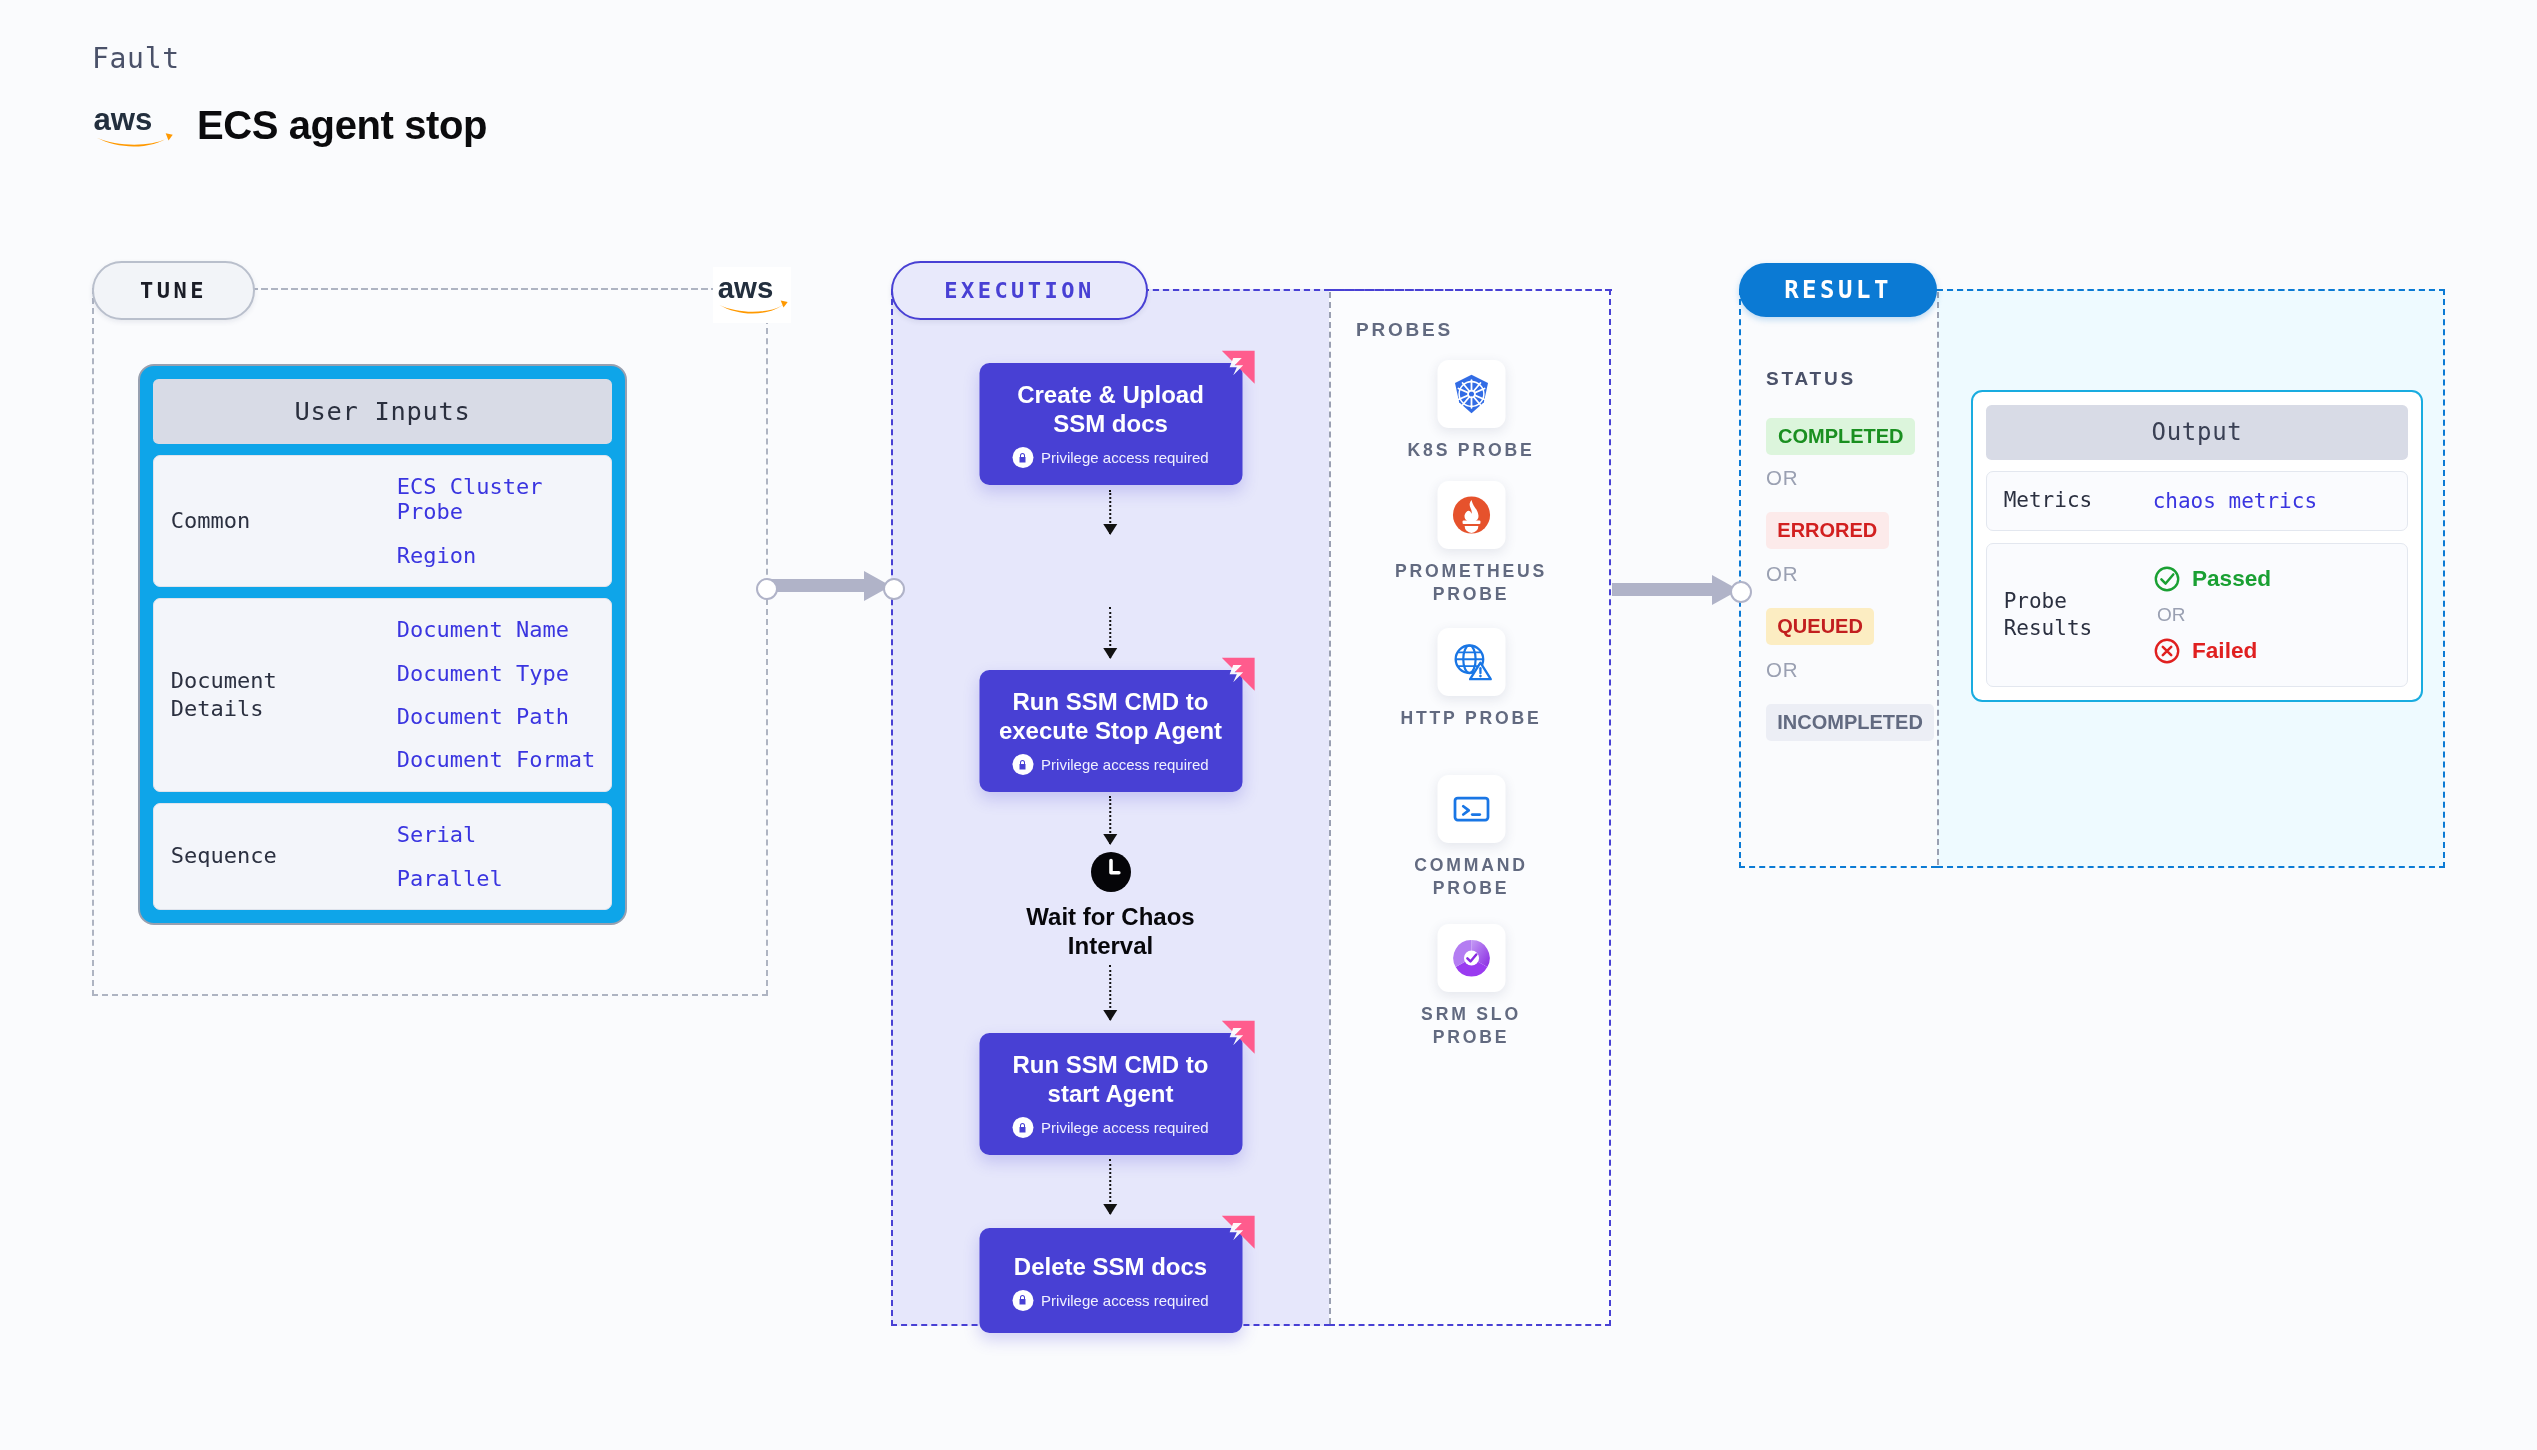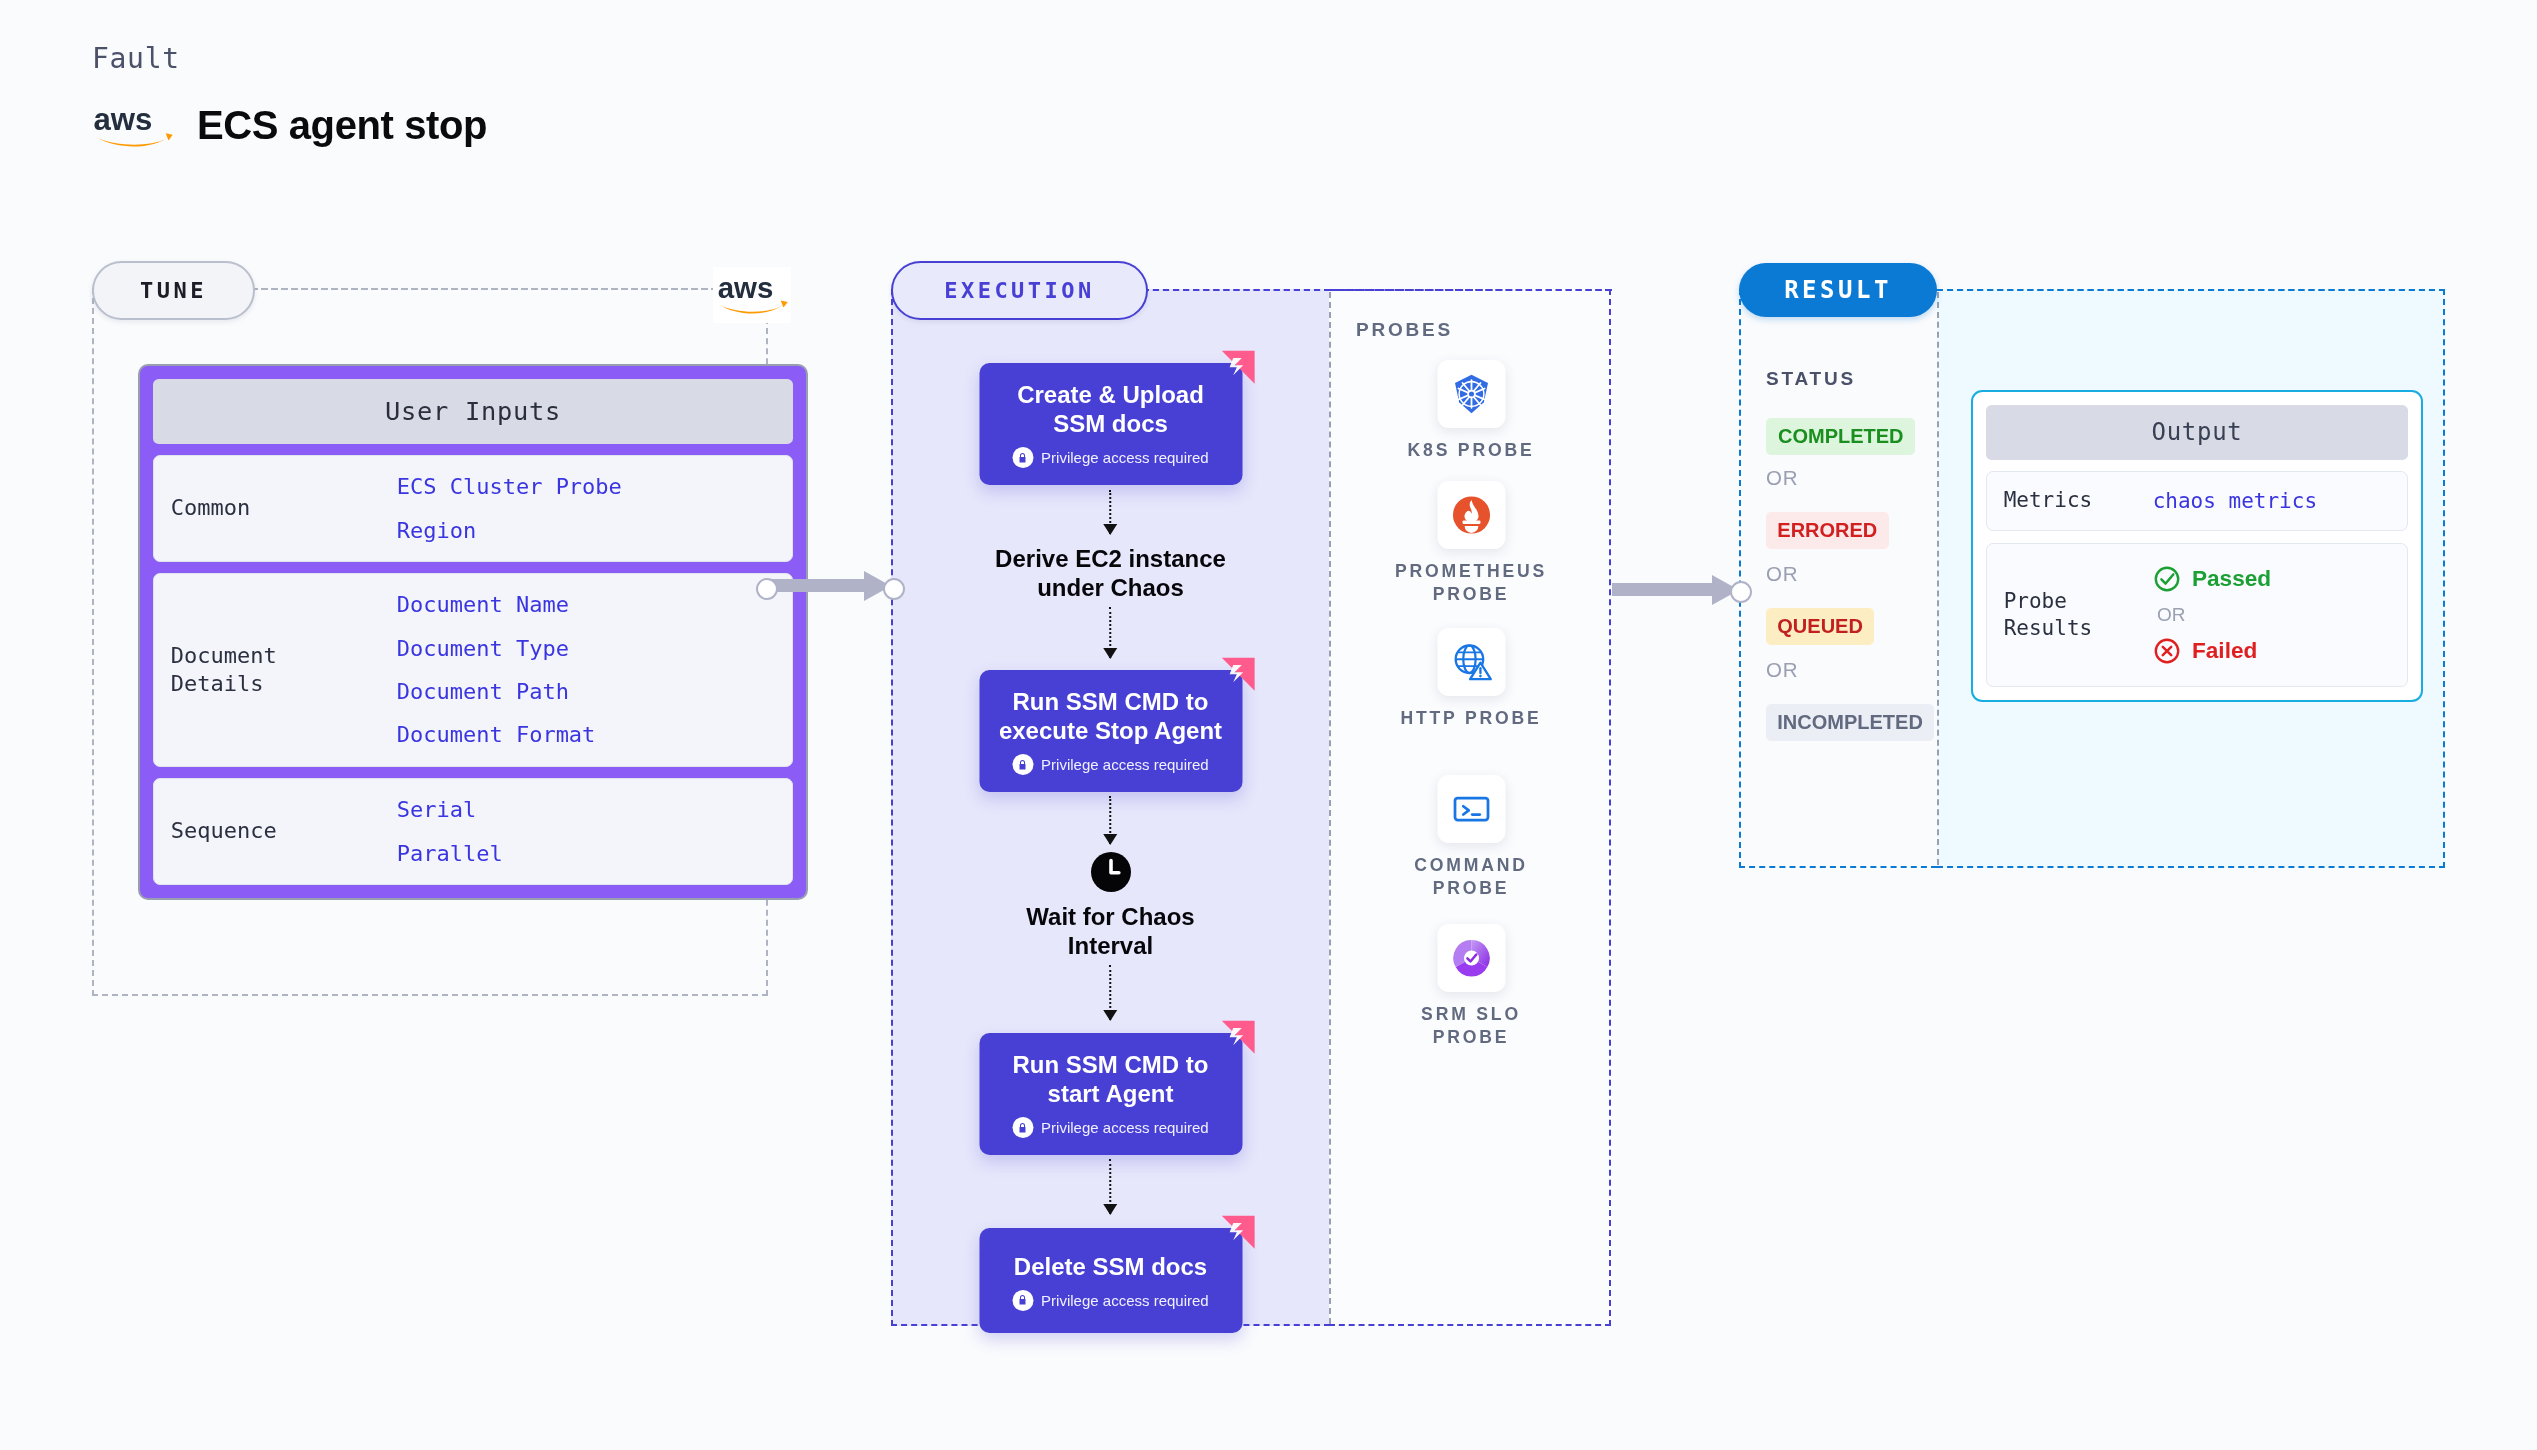--- a/index.html
+++ b/index.html
@@ -54,22 +54,22 @@
   #aws-chip{
     position:absolute;left:713px;top:267px;width:78px;height:56px;
     background:#ffffff;z-index:5;
   }
   #tune-dash-line{
     position:absolute;left:251px;top:288px;width:466px;height:0;
     border-top:2.1px dashed #aeb4c2;z-index:2;
   }
 
   #user-inputs-card{
-    position:absolute;left:138px;top:364px;width:670px;
-    border:2.1px solid #98a0b0;border-radius:10px;background:#8b5cf6;
+    position:absolute;left:138px;top:364px;width:489px;
+    border:2.1px solid #98a0b0;border-radius:16px;background:#0ea5e9;
     padding:12.7px;box-sizing:border-box;
   }
   #user-inputs-header{
     background:#d8dbe6;border-radius:5.6px;height:65px;
     display:flex;align-items:center;justify-content:center;
     font-family:"DejaVu Sans Mono","Liberation Mono",monospace;
     font-size:25.4px;color:#2a2f3e;letter-spacing:0.7px;
   }
   .input-group{
     margin-top:11.3px;background:#f3f5fa;border:1.4px solid #dfe3ec;border-radius:7px;
@@ -333,22 +333,20 @@
           <path d="M22 14 L34 14 L24 24 L36 24 L22 38 L27 27 L17 27 Z" fill="#ffffff" opacity="0.95"></path>
         </svg>
     </div>
   </div>
 
   <div class="dotted-arrow" style="top:201px;height:44px;">
     <div class="line"></div>
       <div class="head"></div>
   </div>
 
-  <div class="flow-text" style="top:255px;white-space:pre-line;">Derive EC2 instance
-under Chaos</div>
 
   <div class="dotted-arrow" style="top:318px;height:51px;">
     <div class="line"></div>
       <div class="head"></div>
   </div>
 
   <div class="flow-box" style="top:381px;">
     <div class="fb-title" style="white-space:pre-line;">Run SSM CMD to
 execute Stop Agent</div>
     <div class="fb-priv">

